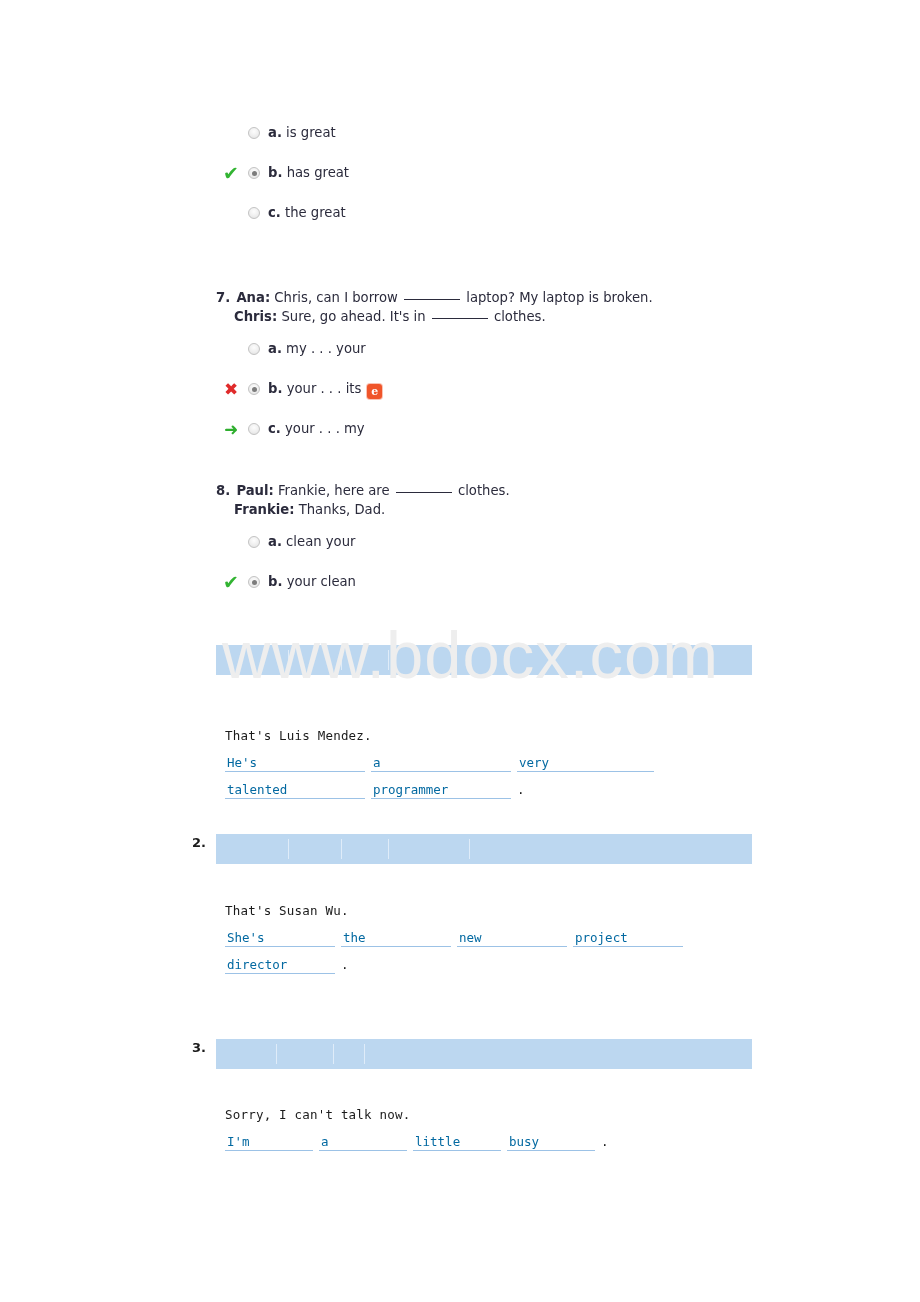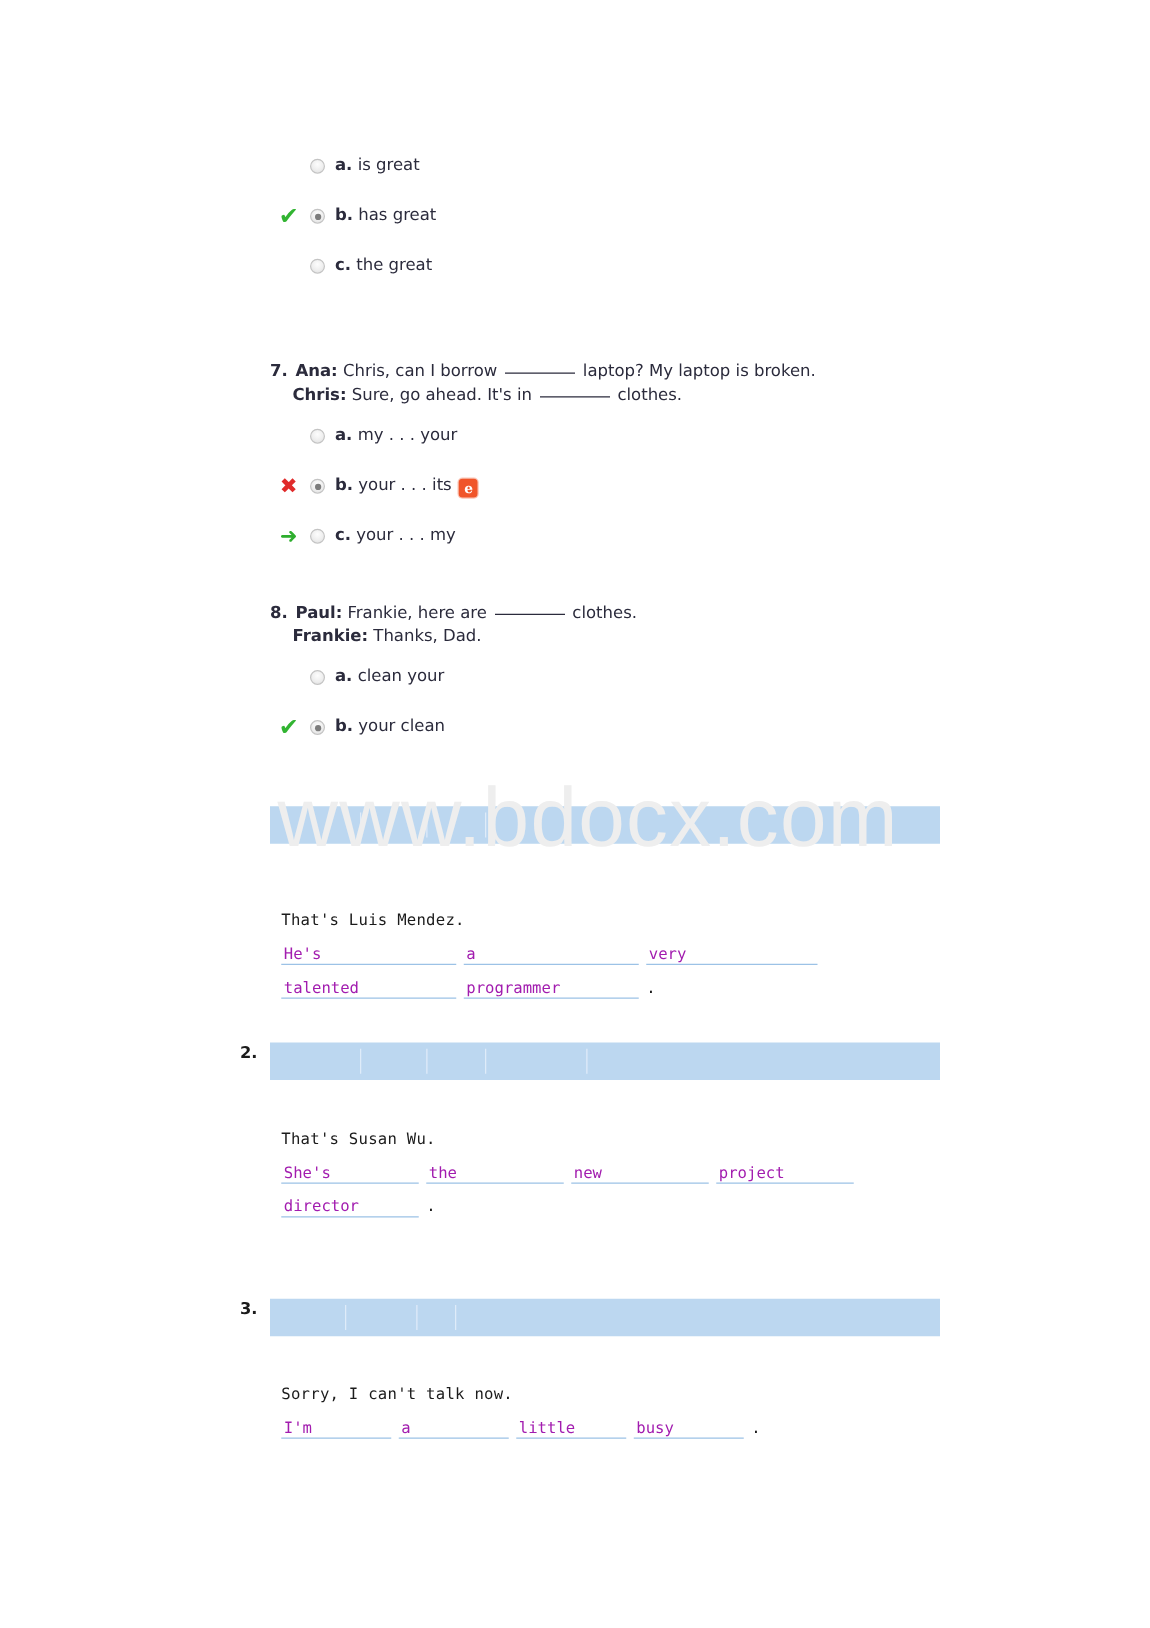--- a/index.html
+++ b/index.html
@@ -163,21 +163,21 @@
     margin-bottom: 9px;
   }
   .fillrow {
     white-space: nowrap;
     margin-bottom: 7px;
   }
   .fill {
     display: inline-block;
     font-family: "DejaVu Sans Mono", monospace;
     font-size: 12.5px;
-    color: #a21caf;
+    color: #0369a1;
     border-bottom: 1px solid #9cc2e6;
     text-align: left;
     padding-left: 2px;
     box-sizing: border-box;
     margin-right: 6px;
     line-height: 16px;
   }
   .period {
     font-family: "DejaVu Sans Mono", monospace;
     font-size: 12.5px;

